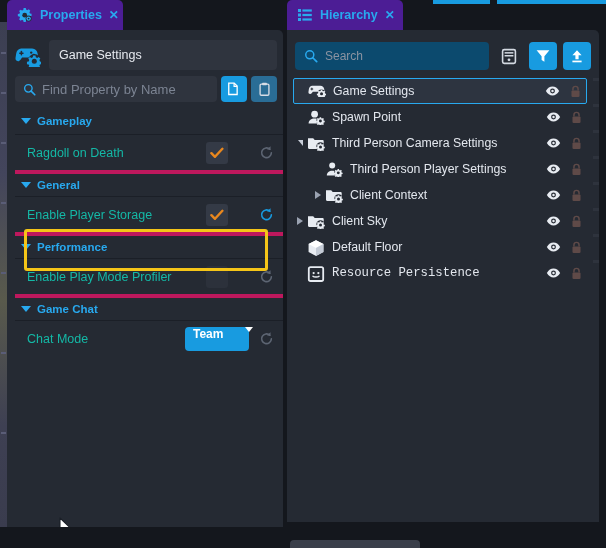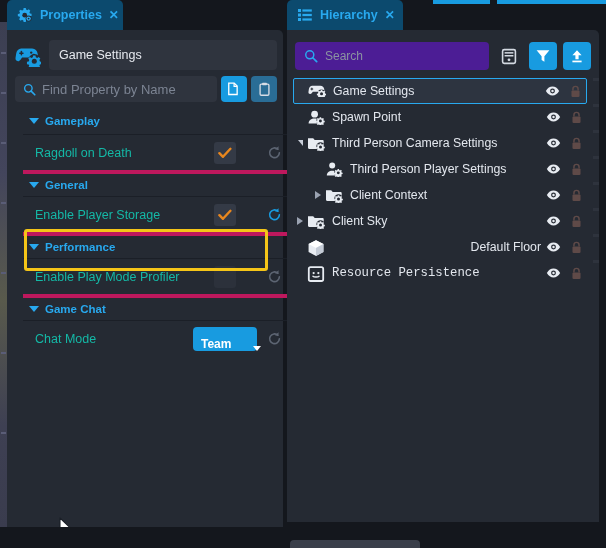--- a/index.html
+++ b/index.html
@@ -17,21 +17,21 @@
   #strip-b { left: 497px; width: 109px; }
 
   
   #left-sliver { position: absolute; left: 0; top: 22px; width: 7px; height: 505px;
     background: linear-gradient(180deg,#3c3f52 0%,#43455c 30%,#595a4c 55%,#3e4053 80%,#3a3c4e 100%); }
   #left-sliver .dot { position: absolute; left: 1px; width: 5px; height: 2px; background: #5a5d77; }
 
   
   .tab {
     position: absolute; height: 30px; top: 0;
-    background: #0c4a6e; border-radius: 5px 5px 0 0;
+    background: #4c1d95; border-radius: 5px 5px 0 0;
     display: flex; align-items: center; gap: 7px; padding: 0 10px;
   }
   #tab-properties { left: 7px; width: 116px; }
   #tab-hierarchy  { left: 287px; width: 116px; }
   .tab-label { color: #28a9ef; font-size: 12.5px; font-weight: bold; white-space: nowrap; }
   .tab-close { color: #28a9ef; font-size: 12px; font-weight: bold; cursor: pointer; line-height: 1; }
   .tab-icon { width: 16px; height: 16px; flex: none; display:block; }
 
   
   .panel { position: absolute; background: #252a33; }
@@ -53,41 +53,41 @@
     display: flex; align-items: center; gap: 4px; }
   .search-box { flex: 1; height: 26px; background: #2f343e; border-radius: 4px;
     display: flex; align-items: center; padding: 0 8px; gap: 6px; }
   .search-box .txt { color: #7c8493; font-size: 13px; }
   .sq-btn { width: 26px; height: 26px; border-radius: 4px; flex: none;
     display: flex; align-items: center; justify-content: center; }
   .sq-blue { background: #189be0; }
   .sq-dim  { background: #2a6d96; }
 
   
-  #prop-list { position: absolute; left: 16px; top: 78px; width: 268px; }
+  #prop-list { position: absolute; left: 8px; top: 78px; width: 268px; }
   .grp-head { height: 26px; display: flex; align-items: center; gap: 6px; padding-left: 6px;
     border-top: 4px solid #be185d; }
   .grp-head:first-child { border-top: none; }
   .caret-dn { width: 0; height: 0; border-left: 5px solid transparent; border-right: 5px solid transparent;
     border-top: 6px solid #28a9ef; }
   .grp-title { color: #28a9ef; font-size: 11.5px; font-weight: bold; }
 
   .prop-row { height: 36px; display: flex; align-items: center; position: relative;
     border-top: 1px solid #1b1f27; }
   .prop-label { color: #14b8a6; font-size: 12.5px; padding-left: 12px; flex: 1; }
   .prop-ctl { width: 64px; display: flex; justify-content: center; align-items: center; }
   .prop-reset { width: 34px; display: flex; justify-content: center; align-items: center; }
 
   .chk { width: 22px; height: 22px; border-radius: 3px; background: #343a46;
     display: flex; align-items: center; justify-content: center; }
   .chk svg { display: block; }
   .chk.empty { background: #2c313b; }
 
   .dd { height: 24px; min-width: 58px; background: #189be0; border-radius: 4px;
-    display: flex; align-items: flex-end; gap: 22px; padding: 0 8px; }
+    display: flex; align-items: flex-start; gap: 22px; padding: 0 8px; }
   .dd .lbl { color: #ffffff; font-size: 12px; font-weight: bold; }
   .dd .cv { width: 0; height: 0; border-left: 4px solid transparent; border-right: 4px solid transparent;
     border-top: 5px solid #ffffff; }
 
   
   #hl-box { position: absolute; left: 17px; top: 199px; width: 244px; height: 42px;
     border: 3px solid #f5c518; border-radius: 3px; pointer-events: none; }
 
   
   #add-btn { position: absolute; left: 62px; top: 504px; width: 159px; height: 30px;
@@ -98,21 +98,21 @@
   .plus::before, .plus::after { content:""; position: absolute; background: #fff; }
   .plus::before { left: 0; top: 4.5px; width: 13px; height: 4px; }
   .plus::after  { top: 0; left: 4.5px; height: 13px; width: 4px; }
 
   
   #cursor { position: absolute; left: 52px; top: 487px; width: 14px; height: 20px; }
 
   
   #h-search-row { position: absolute; left: 8px; top: 12px; width: 296px; height: 28px;
     display: flex; align-items: center; gap: 6px; }
-  #h-search { flex: 1; height: 28px; background: #4c1d95; border-radius: 4px;
+  #h-search { flex: 1; height: 28px; background: #0c4a6e; border-radius: 4px;
     display: flex; align-items: center; padding: 0 9px; gap: 7px; }
   #h-search .txt { color: #8b93a1; font-size: 12px; }
   .h-btn { width: 28px; height: 28px; border-radius: 4px; flex: none;
     display: flex; align-items: center; justify-content: center; }
   .h-btn.plain { background: transparent; }
   .h-btn.blue  { background: #189be0; }
 
   
   #h-tree { position: absolute; left: 6px; top: 48px; width: 294px; }
   .h-row { height: 26px; display: flex; align-items: center; position: relative; }
@@ -479,21 +479,21 @@
               <circle cx="8" cy="6" r="1.3" fill="#e8ecf2"></circle>
             </svg>
           </span>
           <span class="h-lock">
             <svg width="11" height="13" viewBox="0 0 12 14">
     <path d="M3.2 6V4.2a2.8 2.8 0 0 1 5.6 0V6" fill="none" stroke="#5f4a48" stroke-width="1.6"></path>
     <rect x="1.6" y="5.8" width="8.8" height="7.2" rx="1.3" fill="#5f4a48"></rect>
             </svg>
           </span>
         </div>
-        <div class="h-row" style="padding-left: 0px; text-align: right;">
+        <div class="h-row" style="padding-left: 0px;">
           <span class="h-arrow"></span>
           <span class="h-icon"><svg viewBox="0 0 16 16">
       <path d="M8 1 L14.6 4.5 V11.5 L8 15 L1.4 11.5 V4.5 Z" fill="#e8ecf2"></path>
       <path d="M8 1 L14.6 4.5 L8 8 L1.4 4.5 Z" fill="#ffffff"></path>
       <path d="M8 8 L14.6 4.5 V11.5 L8 15 Z" fill="#c4cbd6"></path>
             </svg></span>
           <span class="h-name">Default Floor</span>
           <span class="h-eye">
             <svg width="15" height="12" viewBox="0 0 16 12">
     <path d="M.9 6C2.7 2.8 5.2 1.3 8 1.3S13.3 2.8 15.1 6C13.3 9.2 10.8 10.7 8 10.7S2.7 9.2.9 6z" fill="#e8ecf2"></path>

